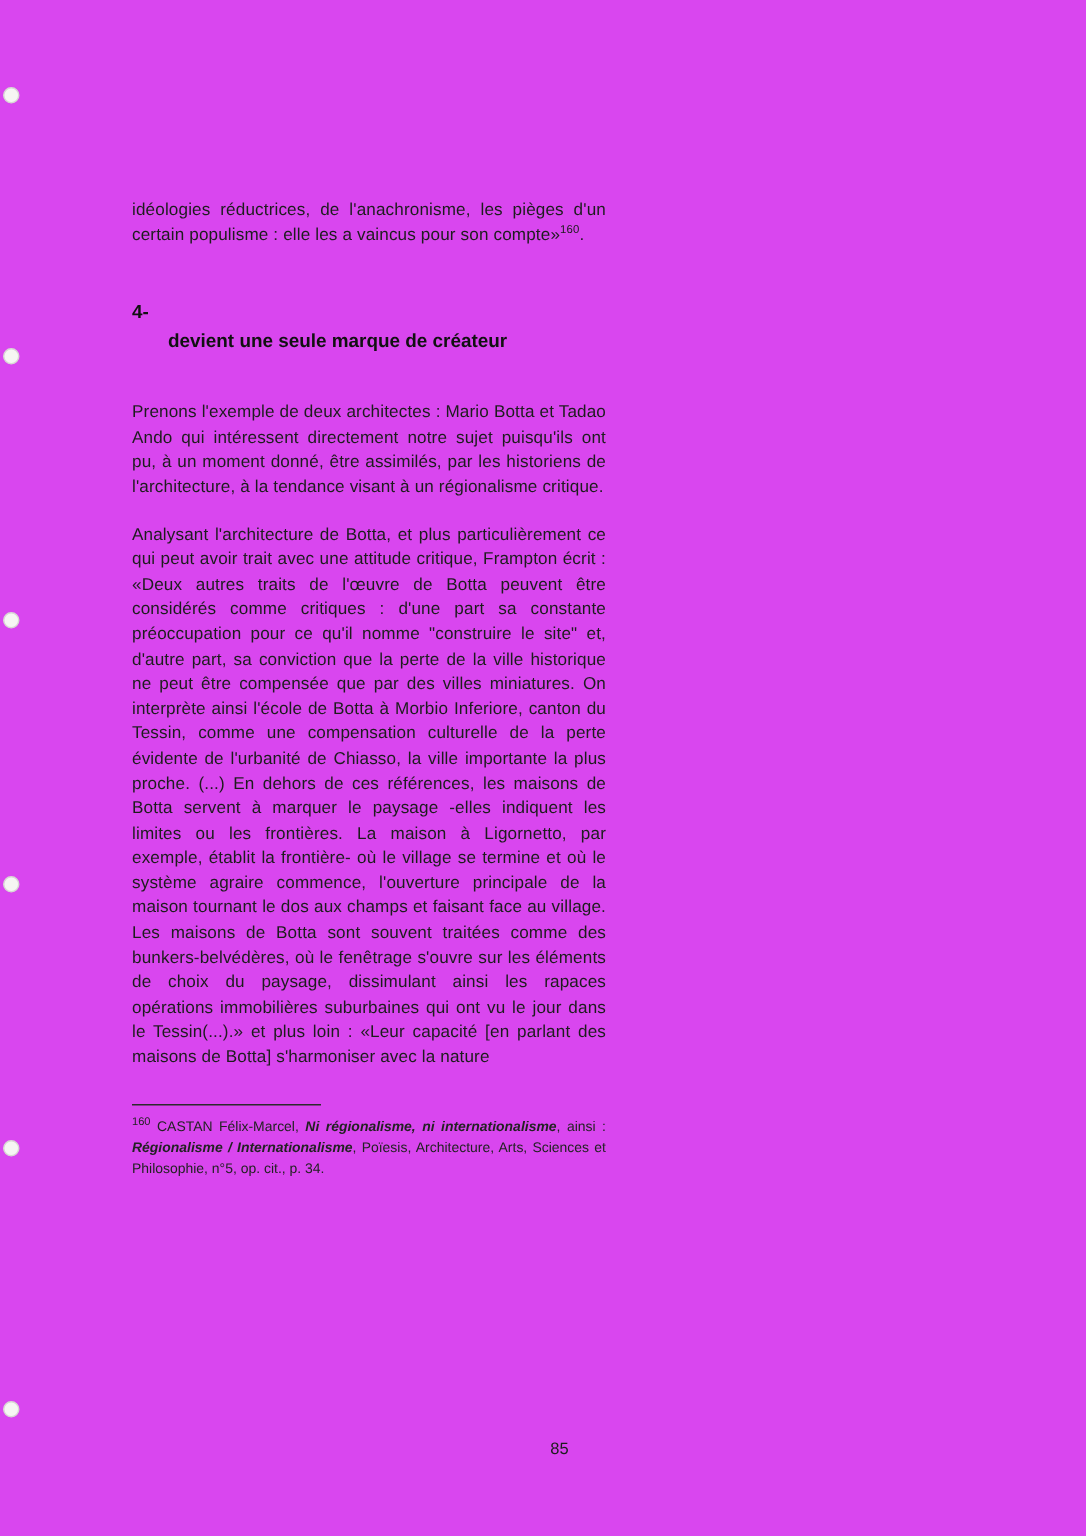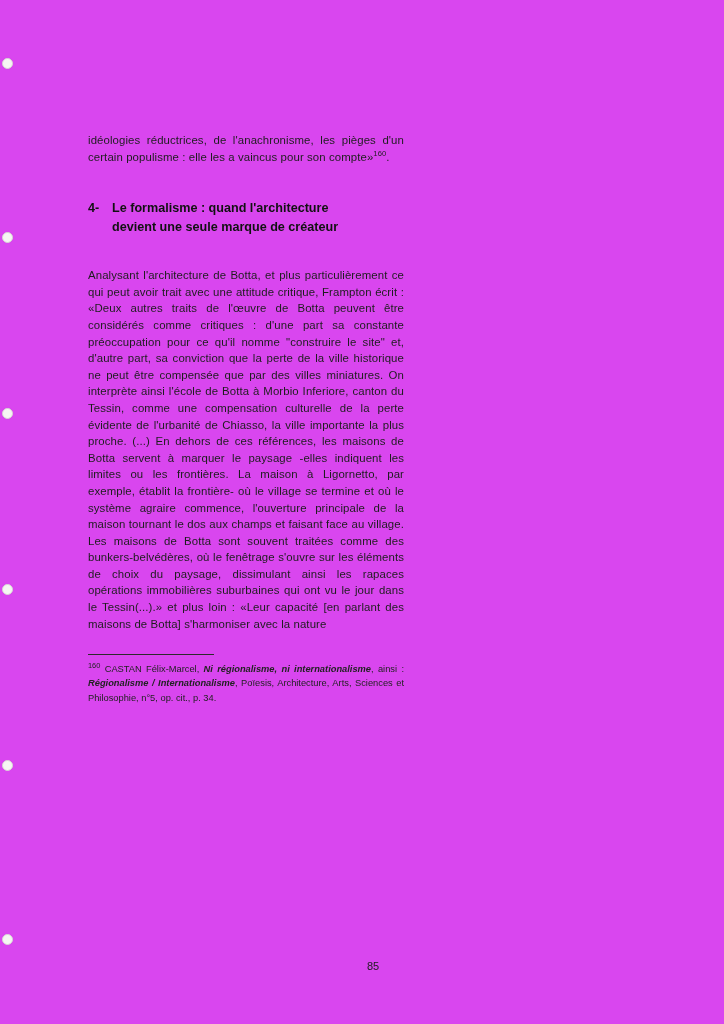--- a/index.html
+++ b/index.html
@@ -123,26 +123,27 @@
   <div class="hole" style="top:760px;"></div>
   <div class="hole" style="top:934px;"></div>
 
   <div class="content">
 
     <p class="para"><span>idéologies réductrices, de l'anachronisme, les pièges d'un certain populisme : elle les a vaincus pour son compte»</span><span class="sup">160</span><span>.</span></p>
 
     <div class="section-heading">
       <span class="num">4-</span>
       <span class="htext">
-        <span>Le formalisme : quand l'architecture</span><br>
+        <br>
         <span>devient une seule marque de créateur</span>
       </span>
     </div>
 
 
+    <p class="para">Prenons l'exemple de deux architectes : Mario Botta et Tadao Ando qui intéressent directement notre sujet puisqu'ils ont pu, à un moment donné, être assimilés, par les historiens de l'architecture, à la tendance visant à un régionalisme critique.</p>
 
     <p class="para">Analysant l'architecture de Botta, et plus particulièrement ce qui peut avoir trait avec une attitude critique, Frampton écrit : «Deux autres traits de l'œuvre de Botta peuvent être considérés comme critiques : d'une part sa constante préoccupation pour ce qu'il nomme "construire le site" et, d'autre part, sa conviction que la perte de la ville historique ne peut être compensée que par des villes miniatures. On interprète ainsi l'école de Botta à Morbio Inferiore, canton du Tessin, comme une compensation culturelle de la perte évidente de l'urbanité de Chiasso, la ville importante la plus proche. (...) En dehors de ces références, les maisons de Botta servent à marquer le paysage -elles indiquent les limites ou les frontières. La maison à Ligornetto, par exemple, établit la frontière- où le village se termine et où le système agraire commence, l'ouverture principale de la maison tournant le dos aux champs et faisant face au village. Les maisons de Botta sont souvent traitées comme des bunkers-belvédères, où le fenêtrage s'ouvre sur les éléments de choix du paysage, dissimulant ainsi les rapaces opérations immobilières suburbaines qui ont vu le jour dans le Tessin(...).» et plus loin : «Leur capacité [en parlant des maisons de Botta] s'harmoniser avec la nature</p>
 
     <div class="footnote-rule"></div>
 
     <p class="footnote"><span class="fn-num">160</span><span> CASTAN Félix-Marcel, </span><i>Ni régionalisme, ni internationalisme</i><span>, ainsi : </span><i>Régionalisme / Internationalisme</i><span>, Poïesis, Architecture, Arts, Sciences et Philosophie, n°5, op. cit., p. 34.</span></p>
 
   </div>
 
   <div class="page-number"><span class="pn-inner">85</span></div>

